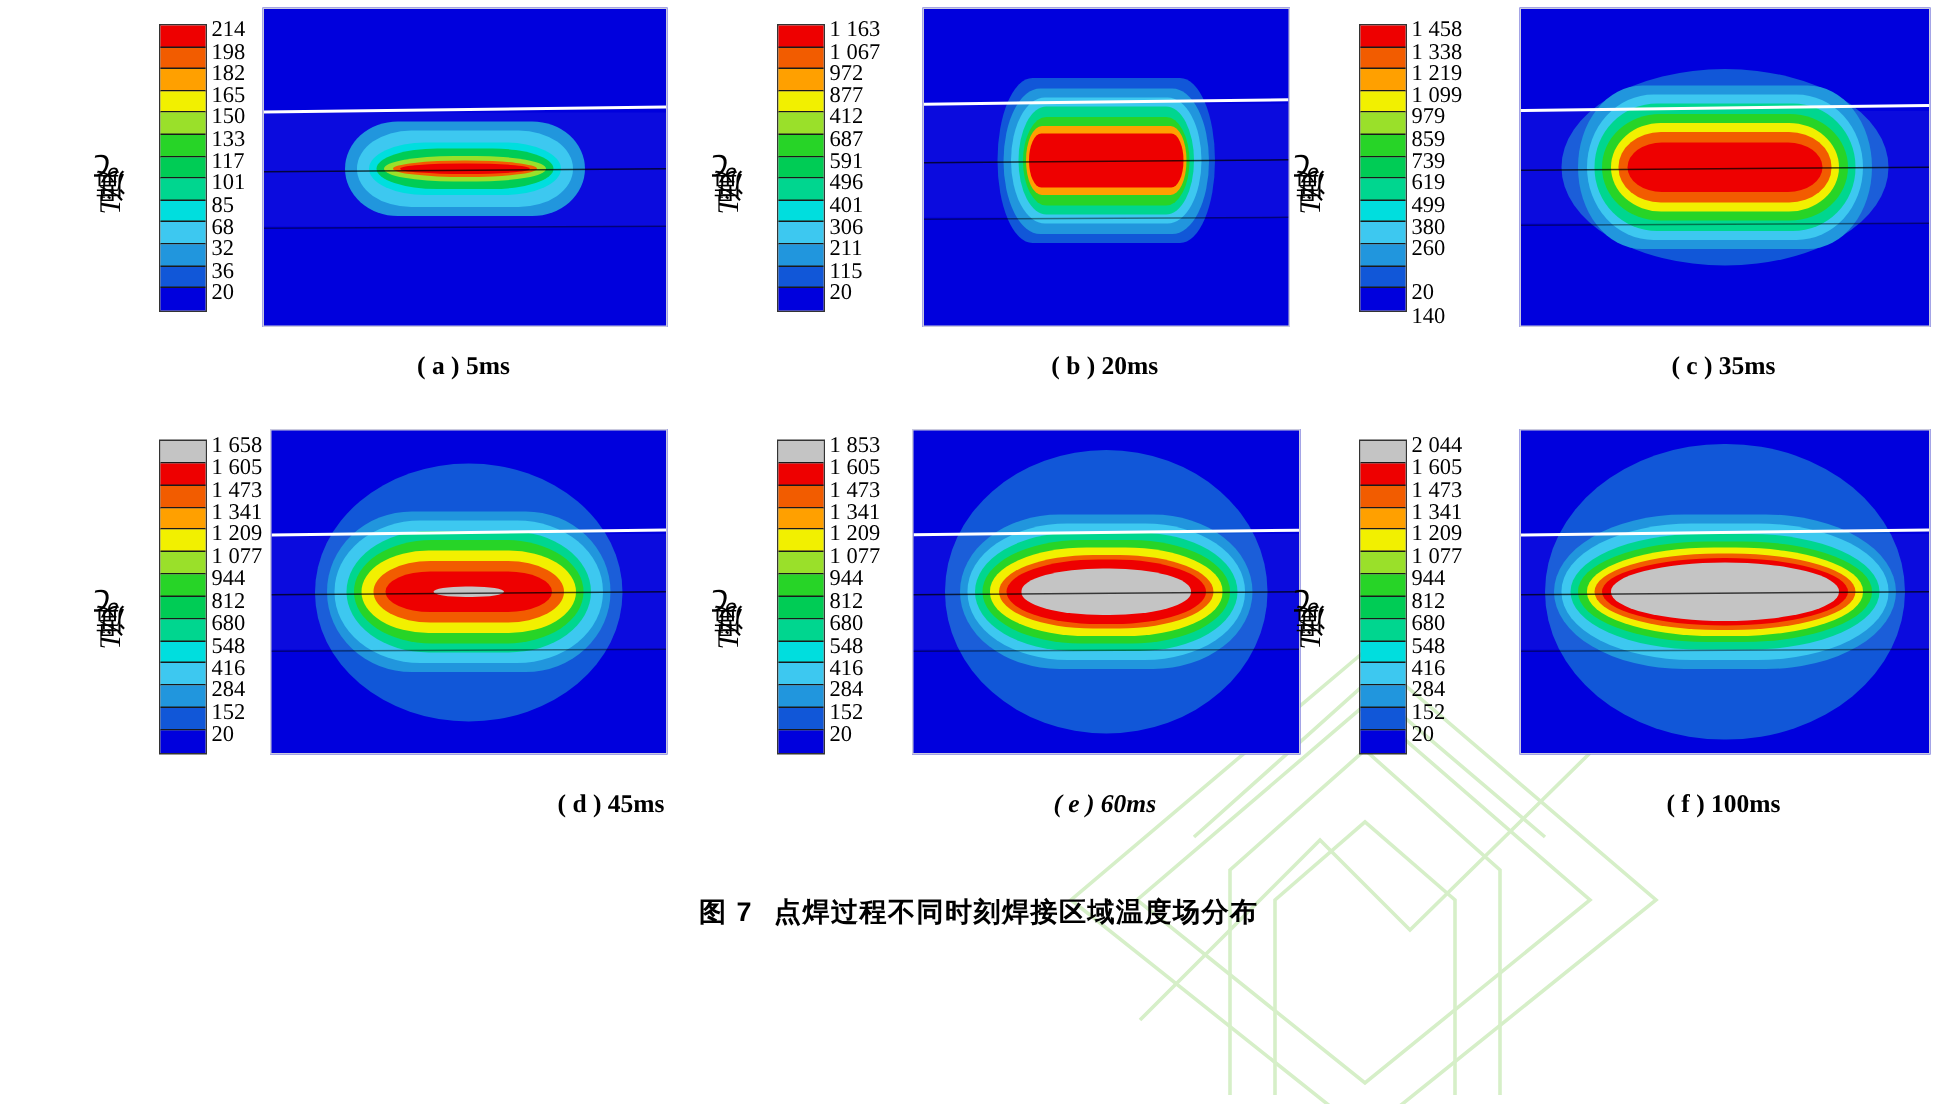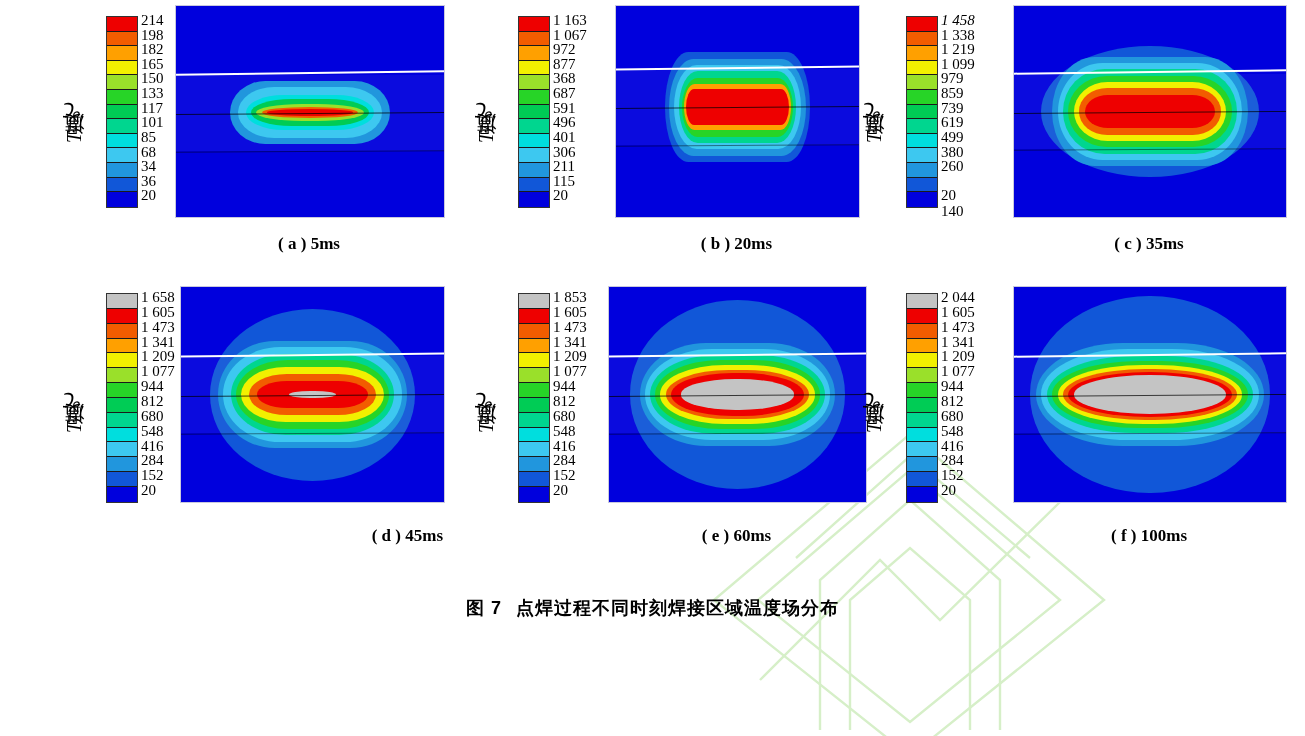--- a/index.html
+++ b/index.html
@@ -168,21 +168,21 @@
           <span style="top: -3px;">214</span>
           <span style="top: 11.6154px;">198</span>
           <span style="top: 26.2308px;">182</span>
           <span style="top: 40.8462px;">165</span>
           <span style="top: 55.4615px;">150</span>
           <span style="top: 70.0769px;">133</span>
           <span style="top: 84.6923px;">117</span>
           <span style="top: 99.3077px;">101</span>
           <span style="top: 113.923px;">85</span>
           <span style="top: 128.538px; text-align: right;">68</span>
-          <span style="top: 143.154px;">34</span>
+          <span style="top: 143.154px;">32</span>
           <span style="top: 157.769px;">36</span>
           <span style="top: 172.385px;">20</span>
         </div>
       <div class="plot" style="left:147px;top:5px;width:268px;height:211px;">
           <div style="position: absolute; left: 0px; top: 32.5%; width: 100%; height: 36%; background: rgba(255, 255, 255, 0.043);"></div>
           <div style="position: absolute; left: 20%; top: 35.5%; width: 60%; height: 30%; border-radius: 22% / 50%; background: rgb(33, 150, 221);"></div>
           <div style="position: absolute; left: 23%; top: 38.5%; width: 54%; height: 24%; border-radius: 25% / 50%; background: rgb(61, 200, 240);"></div>
           <div style="position: absolute; left: 26%; top: 42%; width: 48%; height: 17%; border-radius: 30% / 50%; background: rgb(0, 222, 222);"></div>
           <div style="position: absolute; left: 28%; top: 44%; width: 44%; height: 13%; border-radius: 35% / 50%; background: rgb(0, 204, 85);"></div>
           <div style="position: absolute; left: 30%; top: 46.3%; width: 40%; height: 8.4%; border-radius: 45% / 50%; background: rgb(154, 224, 42);"></div>
@@ -213,21 +213,21 @@
           <div class="swatch" style="height: 14.6154px; background: rgb(61, 200, 240);"></div>
           <div class="swatch" style="height: 14.6154px; background: rgb(33, 150, 221);"></div>
           <div class="swatch" style="height: 14.6154px; background: rgb(17, 87, 216);"></div>
           <div class="swatch" style="height: 14.6154px; background: rgb(0, 0, 221);"></div>
         </div>
       <div class="cbar-labels" style="left:103px;top:16px;height:190px;width:70px;">
           <span style="top: -3px;">1 163</span>
           <span style="top: 11.6154px;">1 067</span>
           <span style="top: 26.2308px;">972</span>
           <span style="top: 40.8462px;">877</span>
-          <span style="top: 55.4615px;">368</span>
+          <span style="top: 55.4615px;">412</span>
           <span style="top: 70.0769px;">687</span>
           <span style="top: 84.6923px;">591</span>
           <span style="top: 99.3077px;">496</span>
           <span style="top: 113.923px;">401</span>
           <span style="top: 128.538px;">306</span>
           <span style="top: 143.154px;">211</span>
           <span style="top: 157.769px;">115</span>
           <span style="top: 172.385px;">20</span>
         </div>
       <div class="plot" style="left:165px;top:5px;width:243px;height:211px;">
@@ -260,21 +260,21 @@
           <div class="swatch" style="height: 14.6154px; background: rgb(39, 212, 39);"></div>
           <div class="swatch" style="height: 14.6154px; background: rgb(0, 204, 85);"></div>
           <div class="swatch" style="height: 14.6154px; background: rgb(0, 214, 143);"></div>
           <div class="swatch" style="height: 14.6154px; background: rgb(0, 222, 222);"></div>
           <div class="swatch" style="height: 14.6154px; background: rgb(61, 200, 240);"></div>
           <div class="swatch" style="height: 14.6154px; background: rgb(33, 150, 221);"></div>
           <div class="swatch" style="height: 14.6154px; background: rgb(17, 87, 216);"></div>
           <div class="swatch" style="height: 14.6154px; background: rgb(0, 0, 221);"></div>
         </div>
       <div class="cbar-labels" style="left:103px;top:16px;height:190px;width:70px;">
-          <span style="top: -3px; font-style: italic;">1 458</span>
+          <span style="top: -3px;">1 458</span>
           <span style="top: 11.6154px;">1 338</span>
           <span style="top: 26.2308px;">1 219</span>
           <span style="top: 40.8462px;">1 099</span>
           <span style="top: 55.4615px;">979</span>
           <span style="top: 70.0769px;">859</span>
           <span style="top: 84.6923px;">739</span>
           <span style="top: 99.3077px;">619</span>
           <span style="top: 113.923px;">499</span>
           <span style="top: 128.538px;">380</span>
           <span style="top: 143.154px;">260</span>
@@ -401,21 +401,21 @@
           <div style="position: absolute; left: 16%; top: 31.5%; width: 68%; height: 37%; border-radius: 38% / 50%; background: rgb(0, 214, 143);"></div>
           <div style="position: absolute; left: 18%; top: 34%; width: 64%; height: 32%; border-radius: 40% / 50%; background: rgb(39, 212, 39);"></div>
           <div style="position: absolute; left: 20%; top: 36.5%; width: 60%; height: 27%; border-radius: 42% / 50%; background: rgb(242, 240, 0);"></div>
           <div style="position: absolute; left: 22%; top: 38.5%; width: 56%; height: 23%; border-radius: 44% / 50%; background: rgb(242, 92, 0);"></div>
           <div style="position: absolute; left: 24%; top: 40%; width: 52%; height: 20%; border-radius: 46% / 50%; background: rgb(238, 0, 0);"></div>
           <div style="position: absolute; left: 28%; top: 43%; width: 44%; height: 14%; border-radius: 48% / 50%; background: rgb(196, 196, 196);"></div>
           <div style="position: absolute; left: 0px; top: 31%; width: 100%; height: 2px; background: rgb(255, 255, 255); transform: rotate(-0.7deg);"></div>
           <div style="position: absolute; left: 0px; top: 50%; width: 100%; height: 1px; background: rgba(0, 0, 0, 0.72); transform: rotate(-0.45deg);"></div>
           <div style="position: absolute; left: 0px; top: 68%; width: 100%; height: 1px; background: rgba(0, 0, 0, 0.45); transform: rotate(-0.3deg);"></div>
         </div>
-      <div class="subcap" style="left:158px;top:248px;width:257px;">( e ) 60ms</div>
+      <div class="subcap" style="left:158px;top:248px;width:257px;font-style:italic;">( e ) 60ms</div>
     </div>
 
     <div class="panel col-2">
       <div class="axis-title" style="left:22px;top:48px;height:175px;">
         <span>温度</span>
         <span class="unit">T/℃</span>
       </div>
       <div class="cbar" style="left:68px;top:15px;height:208px;">
           <div class="swatch" style="height: 14.8571px; background: rgb(196, 196, 196);"></div>
           <div class="swatch" style="height: 14.8571px; background: rgb(238, 0, 0);"></div>

